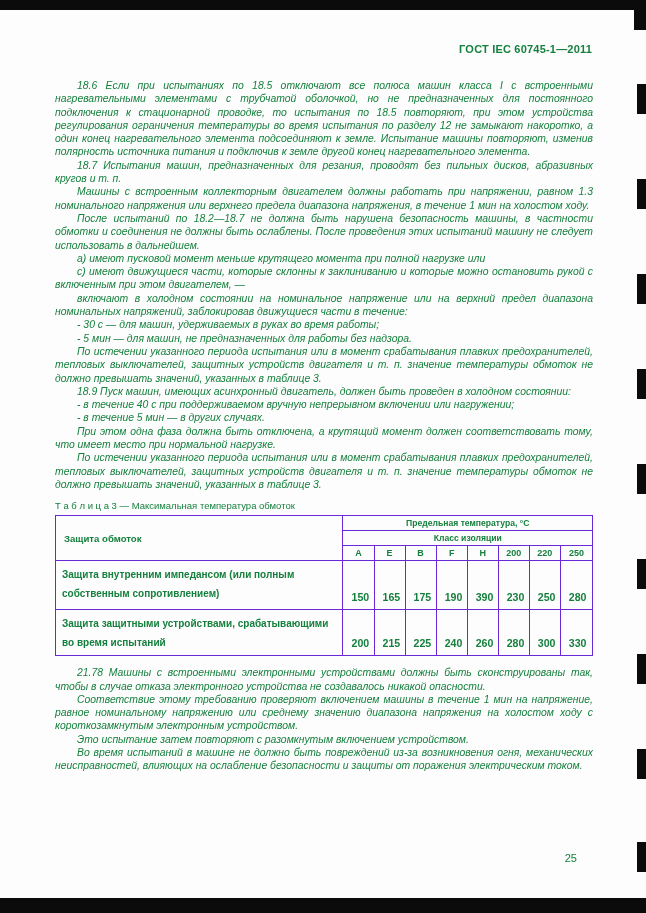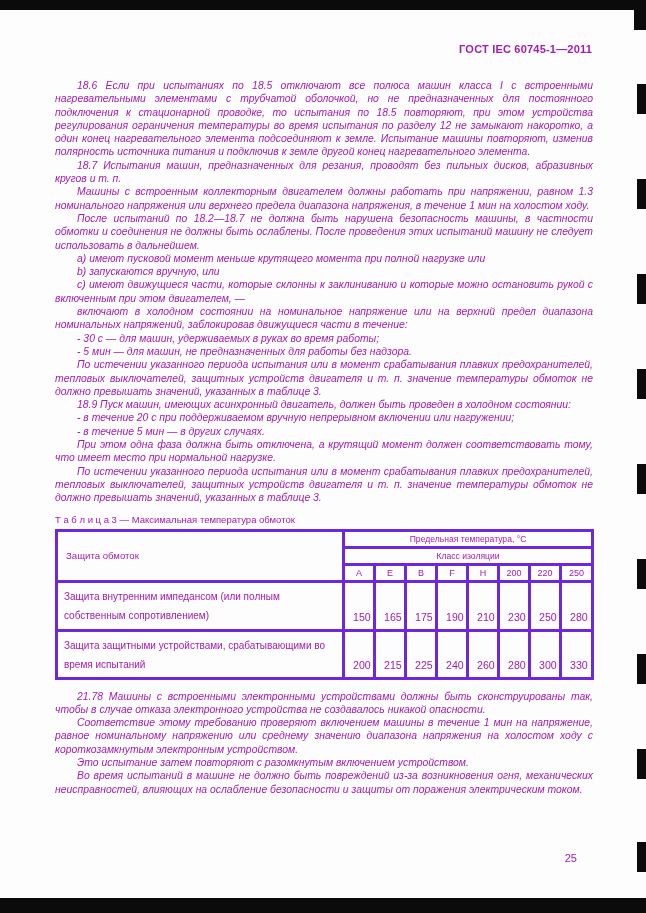--- a/index.html
+++ b/index.html
@@ -5,21 +5,21 @@
   * { box-sizing: border-box; }
   html, body { margin: 0; padding: 0; }
   body { background: #ffffff; }
 
   .page {
     position: relative;
     width: 646px;
     height: 913px;
     background: #fdfdfd;
     overflow: hidden;
-    color: #a21caf;
+    color: #15803d;
   }
 
   
   .mark { position: absolute; background: #0b0b0b; }
   .bar-top { top: 0; left: 0; width: 100%; height: 10px; }
   .bar-top-right { top: 0; right: 0; width: 12px; height: 30px; }
   .bar-bottom { bottom: 0; left: 0; width: 100%; height: 15px; }
   .tab { right: 0; width: 9px; height: 30px; }
 
   .header {
@@ -49,21 +49,21 @@
     font: 9.5px "Liberation Sans", sans-serif;
     font-style: normal;
   }
 
   table.t3 {
     width: 100%;
     border-collapse: collapse;
     font-family: "Liberation Sans", sans-serif;
     table-layout: fixed;
   }
-  .t3 td { border: 3px solid #6d28d9; }
+  .t3 td { border: 1px solid #6d28d9; font-weight: bold; }
   .th { font-size: 8.6px; text-align: center; padding: 2px; font-style: normal; }
   .c1h { font-size: 9.6px; vertical-align: middle; padding: 2px 8px; }
   .clsc { font-size: 9px; }
   .c1 { font-size: 10px; line-height: 19px; padding: 4px 6px 3px; vertical-align: top; }
   .num { font-size: 10.6px; text-align: right; vertical-align: bottom; padding: 2px 8px 6px; }
   .data-rows tr:nth-child(1) { height: 49px; }
   .data-rows tr:nth-child(2) { height: 35px; }
 
   .after { margin-top: 10px; }
 
@@ -96,28 +96,27 @@
 
   <div class="body-col">
 
     <div>
 
     <p class="para">18.6 Если при испытаниях по 18.5 отключают все полюса машин класса I с встроенными нагревательными элементами с трубчатой оболочкой, но не предназначенных для постоянного подключения к стационарной проводке, то испытания по 18.5 повторяют, при этом устройства регулирования ограничения температуры во время испытания по разделу 12 не замыкают накоротко, а один конец нагревательного элемента подсоединяют к земле. Испытание машины повторяют, изменив полярность источника питания и подключив к земле другой конец нагревательного элемента.</p>
         <p class="para">18.7 Испытания машин, предназначенных для резания, проводят без пильных дисков, абразивных кругов и т. п.</p>
         <p class="para">Машины с встроенным коллекторным двигателем должны работать при напряжении, равном 1.3 номинального напряжения или верхнего предела диапазона напряжения, в течение 1 мин на холостом ходу.</p>
         <p class="para">После испытаний по 18.2—18.7 не должна быть нарушена безопасность машины, в частности обмотки и соединения не должны быть ослаблены. После проведения этих испытаний машину не следует использовать в дальнейшем.</p>
         <p class="para">a) имеют пусковой момент меньше крутящего момента при полной нагрузке или</p>
-        <p class="para">b) запускаются вручную, или</p>
         <p class="para">c) имеют движущиеся части, которые склонны к заклиниванию и которые можно остановить рукой с включенным при этом двигателем, —</p>
         <p class="para">включают в холодном состоянии на номинальное напряжение или на верхний предел диапазона номинальных напряжений, заблокировав движущиеся части в течение:</p>
         <p class="para">- 30 с — для машин, удерживаемых в руках во время работы;</p>
         <p class="para">- 5 мин — для машин, не предназначенных для работы без надзора.</p>
         <p class="para">По истечении указанного периода испытания или в момент срабатывания плавких предохранителей, тепловых выключателей, защитных устройств двигателя и т. п. значение температуры обмоток не должно превышать значений, указанных в таблице 3.</p>
         <p class="para">18.9 Пуск машин, имеющих асинхронный двигатель, должен быть проведен в холодном состоянии:</p>
-        <p class="para">- в течение 20 с при поддерживаемом вручную непрерывном включении или нагружении;</p>
+        <p class="para">- в течение 40 с при поддерживаемом вручную непрерывном включении или нагружении;</p>
         <p class="para">- в течение 5 мин — в других случаях.</p>
         <p class="para">При этом одна фаза должна быть отключена, а крутящий момент должен соответствовать тому, что имеет место при нормальной нагрузке.</p>
         <p class="para">По истечении указанного периода испытания или в момент срабатывания плавких предохранителей, тепловых выключателей, защитных устройств двигателя и т. п. значение температуры обмоток не должно превышать значений, указанных в таблице 3.</p>
       </div>
 
     <div class="caption">
       <span>Т а б л и ц а 3 —</span>
       <span>Максимальная температура обмоток</span>
     </div>
 
@@ -154,21 +153,21 @@
           </tr>
       </tbody>
       <tbody class="data-rows">
 
       <tr>
           <td class="c1">Защита внутренним импедансом (или полным собственным сопротивлением)</td>
           <td class="num">150</td>
           <td class="num">165</td>
           <td class="num">175</td>
           <td class="num">190</td>
-          <td class="num">210</td>
+          <td class="num">390</td>
           <td class="num">230</td>
           <td class="num">250</td>
           <td class="num">280</td>
         </tr>
           <tr>
           <td class="c1">Защита защитными устройствами, срабатывающими во время испытаний</td>
           <td class="num">200</td>
           <td class="num">215</td>
           <td class="num">225</td>
           <td class="num">240</td>

